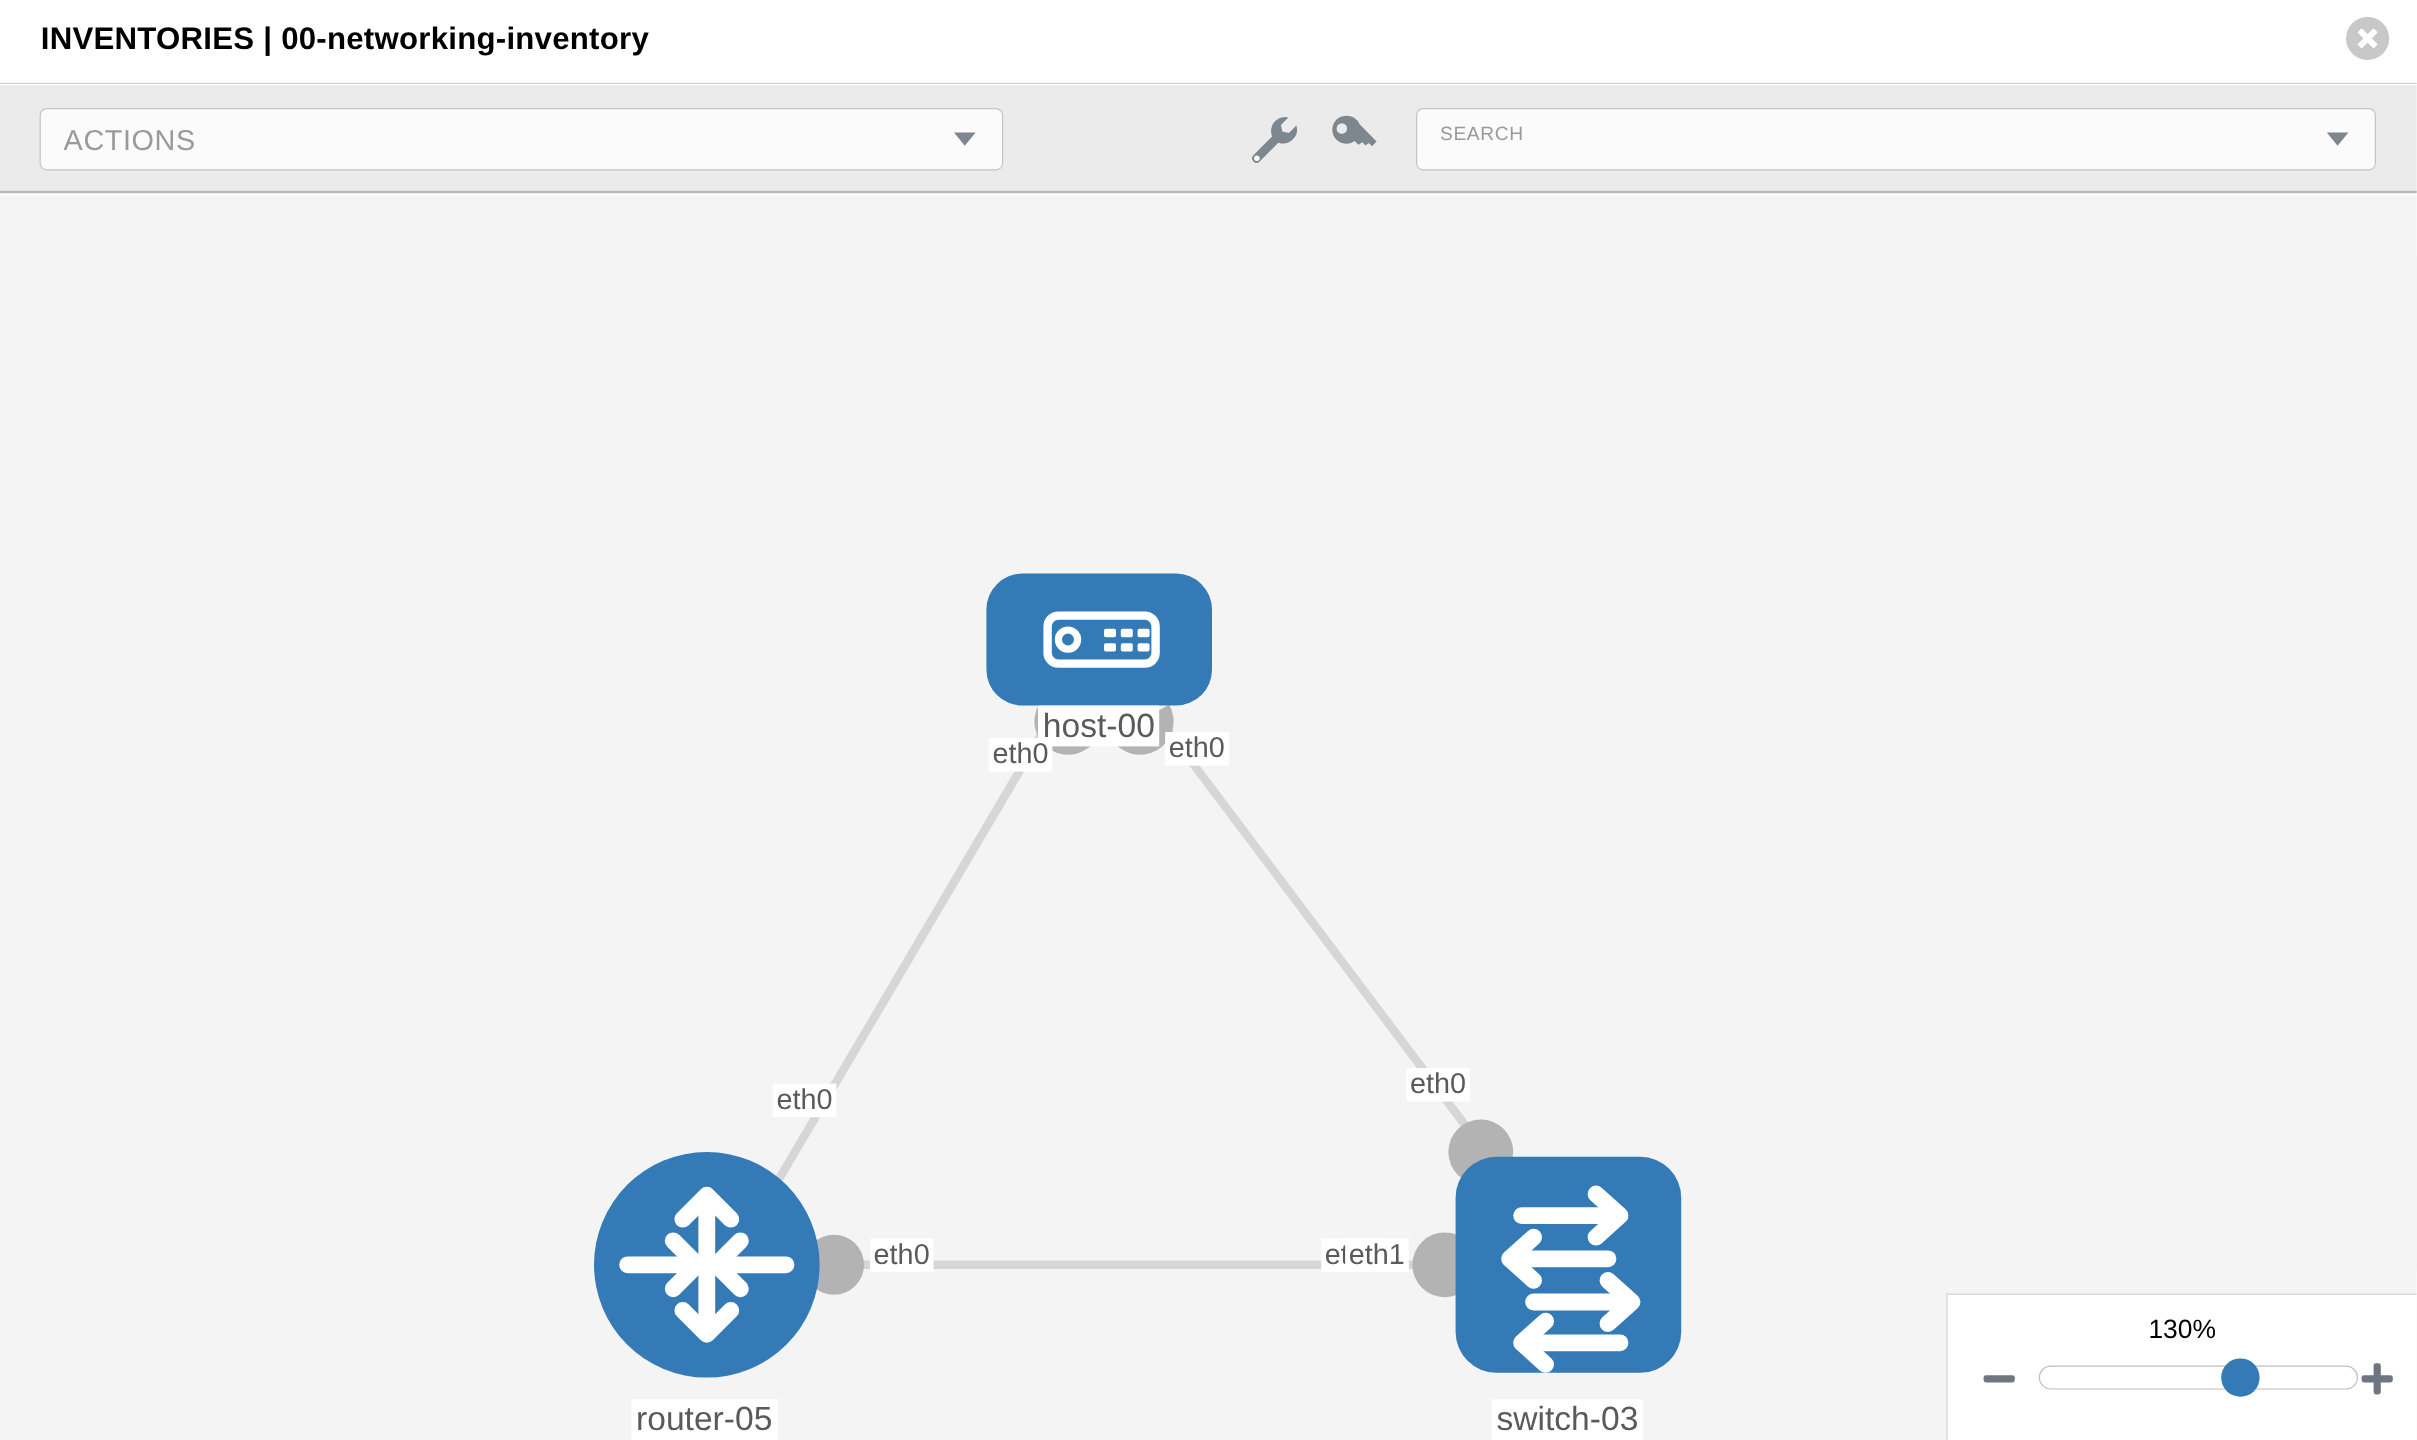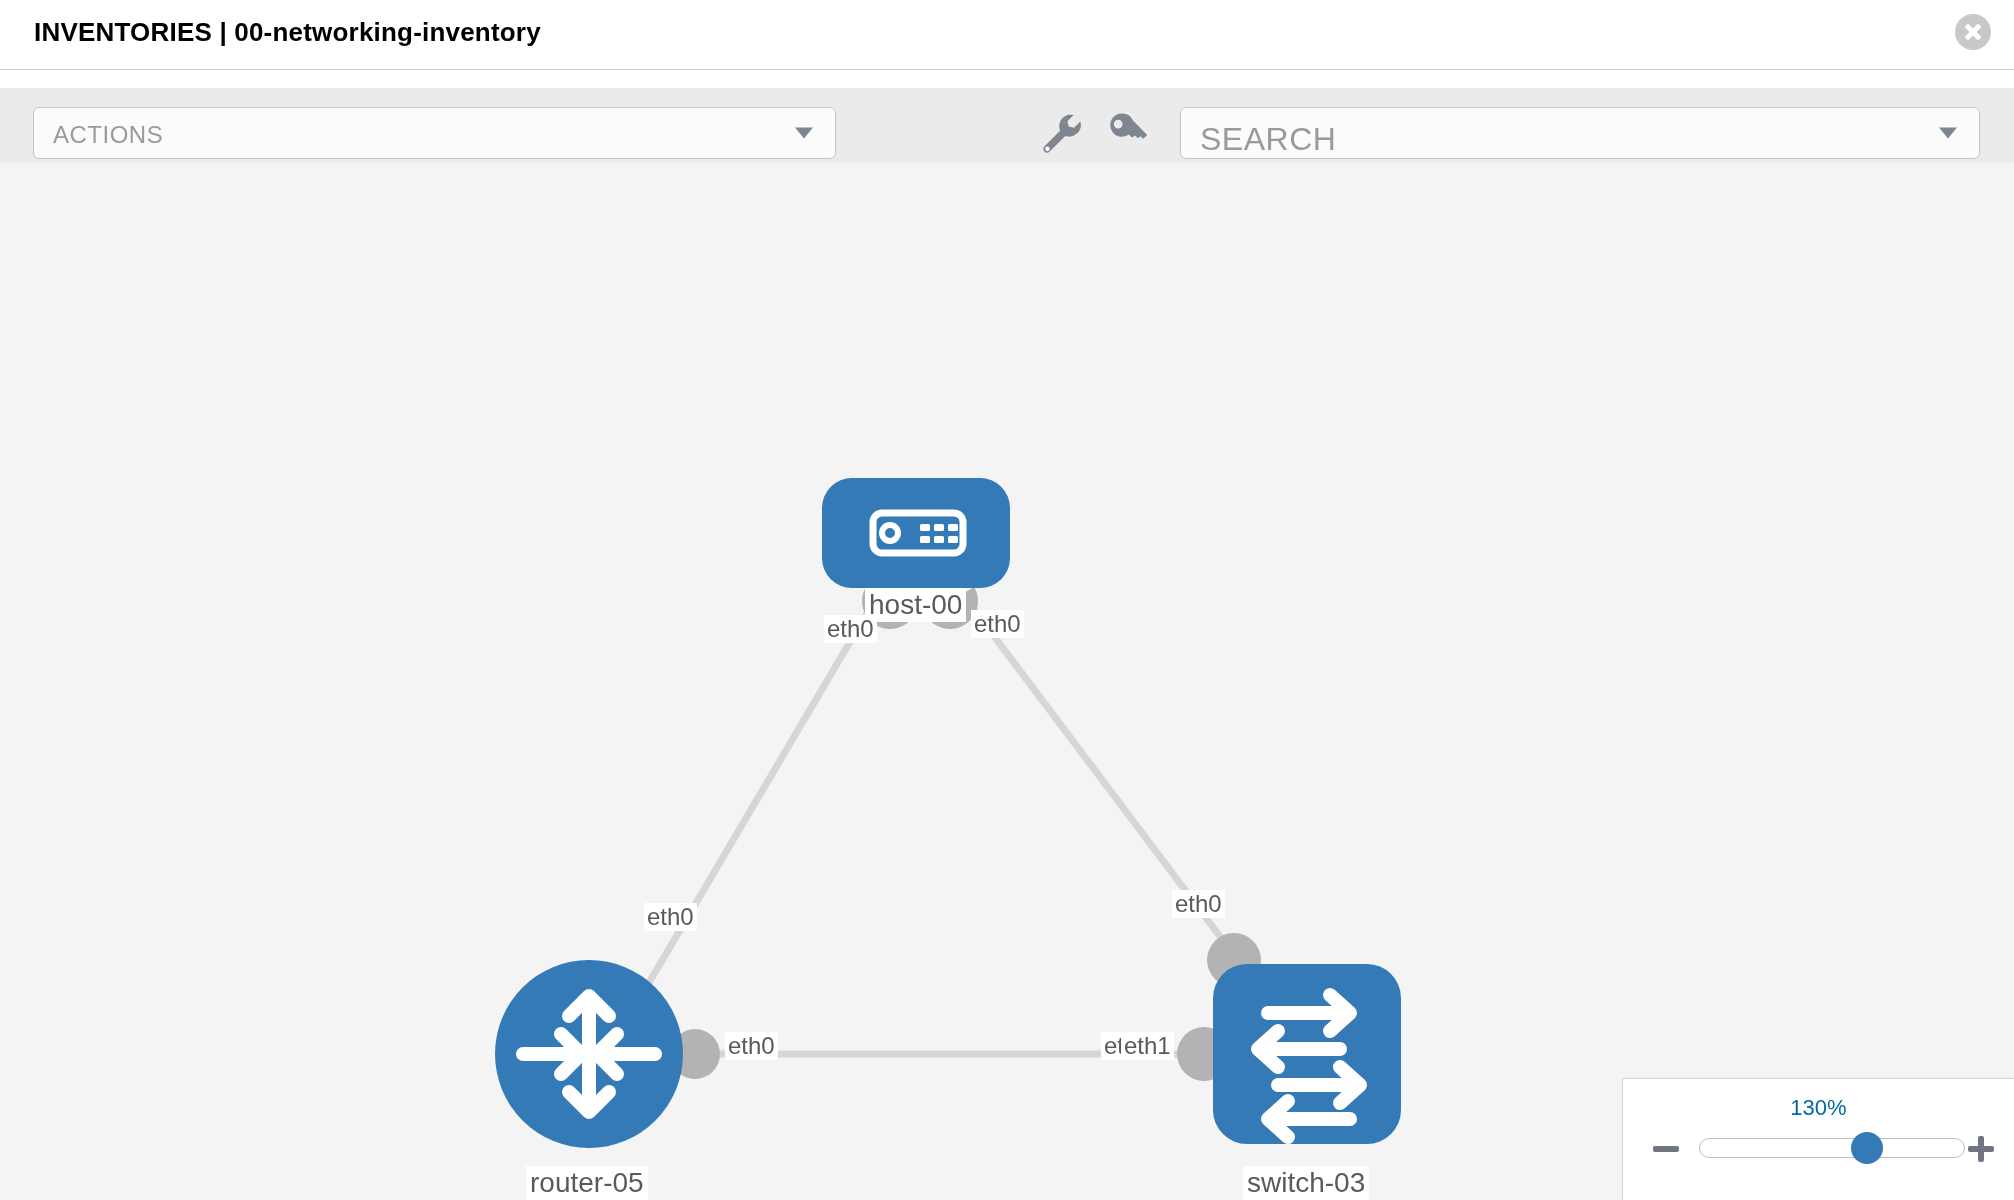--- a/index.html
+++ b/index.html
@@ -60,21 +60,20 @@
   .close-btn .bar.b { transform: translate(-50%,-50%) rotate(-45deg); }
 
   
   .toolbar {
     position: absolute;
     top: 71px; left: 0;
     width: 2014px;
     height: 90px;
     background: #ebebeb;
     border-bottom: 2px solid #b9b9b9;
-    margin-top: 17px;
   }
   .actions-select {
     position: absolute;
     left: 33px; top: 19px;
     width: 803px;
     height: 52px;
     background: #fbfbfb;
     border: 1px solid #c4c4c4;
     border-radius: 6px;
     cursor: pointer;
@@ -114,21 +113,21 @@
     width: 800px;
     height: 52px;
     background: #fbfbfb;
     border: 1px solid #c4c4c4;
     border-radius: 6px;
     cursor: text;
   }
   .search-box .placeholder {
     position: absolute;
     left: 19px; top: 13px;
-    font-size: 32px;
+    font-size: 16px;
     color: #9a9a9a;
     letter-spacing: 0.5px;
   }
 
   
   .canvas {
     position: absolute;
     top: 163px; left: 0;
     width: 2014px;
     height: 1037px;
@@ -169,21 +168,21 @@
     border: 1px solid #d0d0d0;
     border-right: none;
     border-bottom: none;
   }
   .zoom-level {
     position: absolute;
     top: 16px;
     left: 0; right: 0;
     text-align: center;
     font-size: 22px;
-    color: #0369a1;
+    color: #000000;
   }
   .zoom-minus, .zoom-plus {
     position: absolute;
     top: 55px;
     width: 30px;
     height: 30px;
     cursor: pointer;
   }
   .zoom-minus { left: 28px; }
   .zoom-plus  { right: 18px; }

